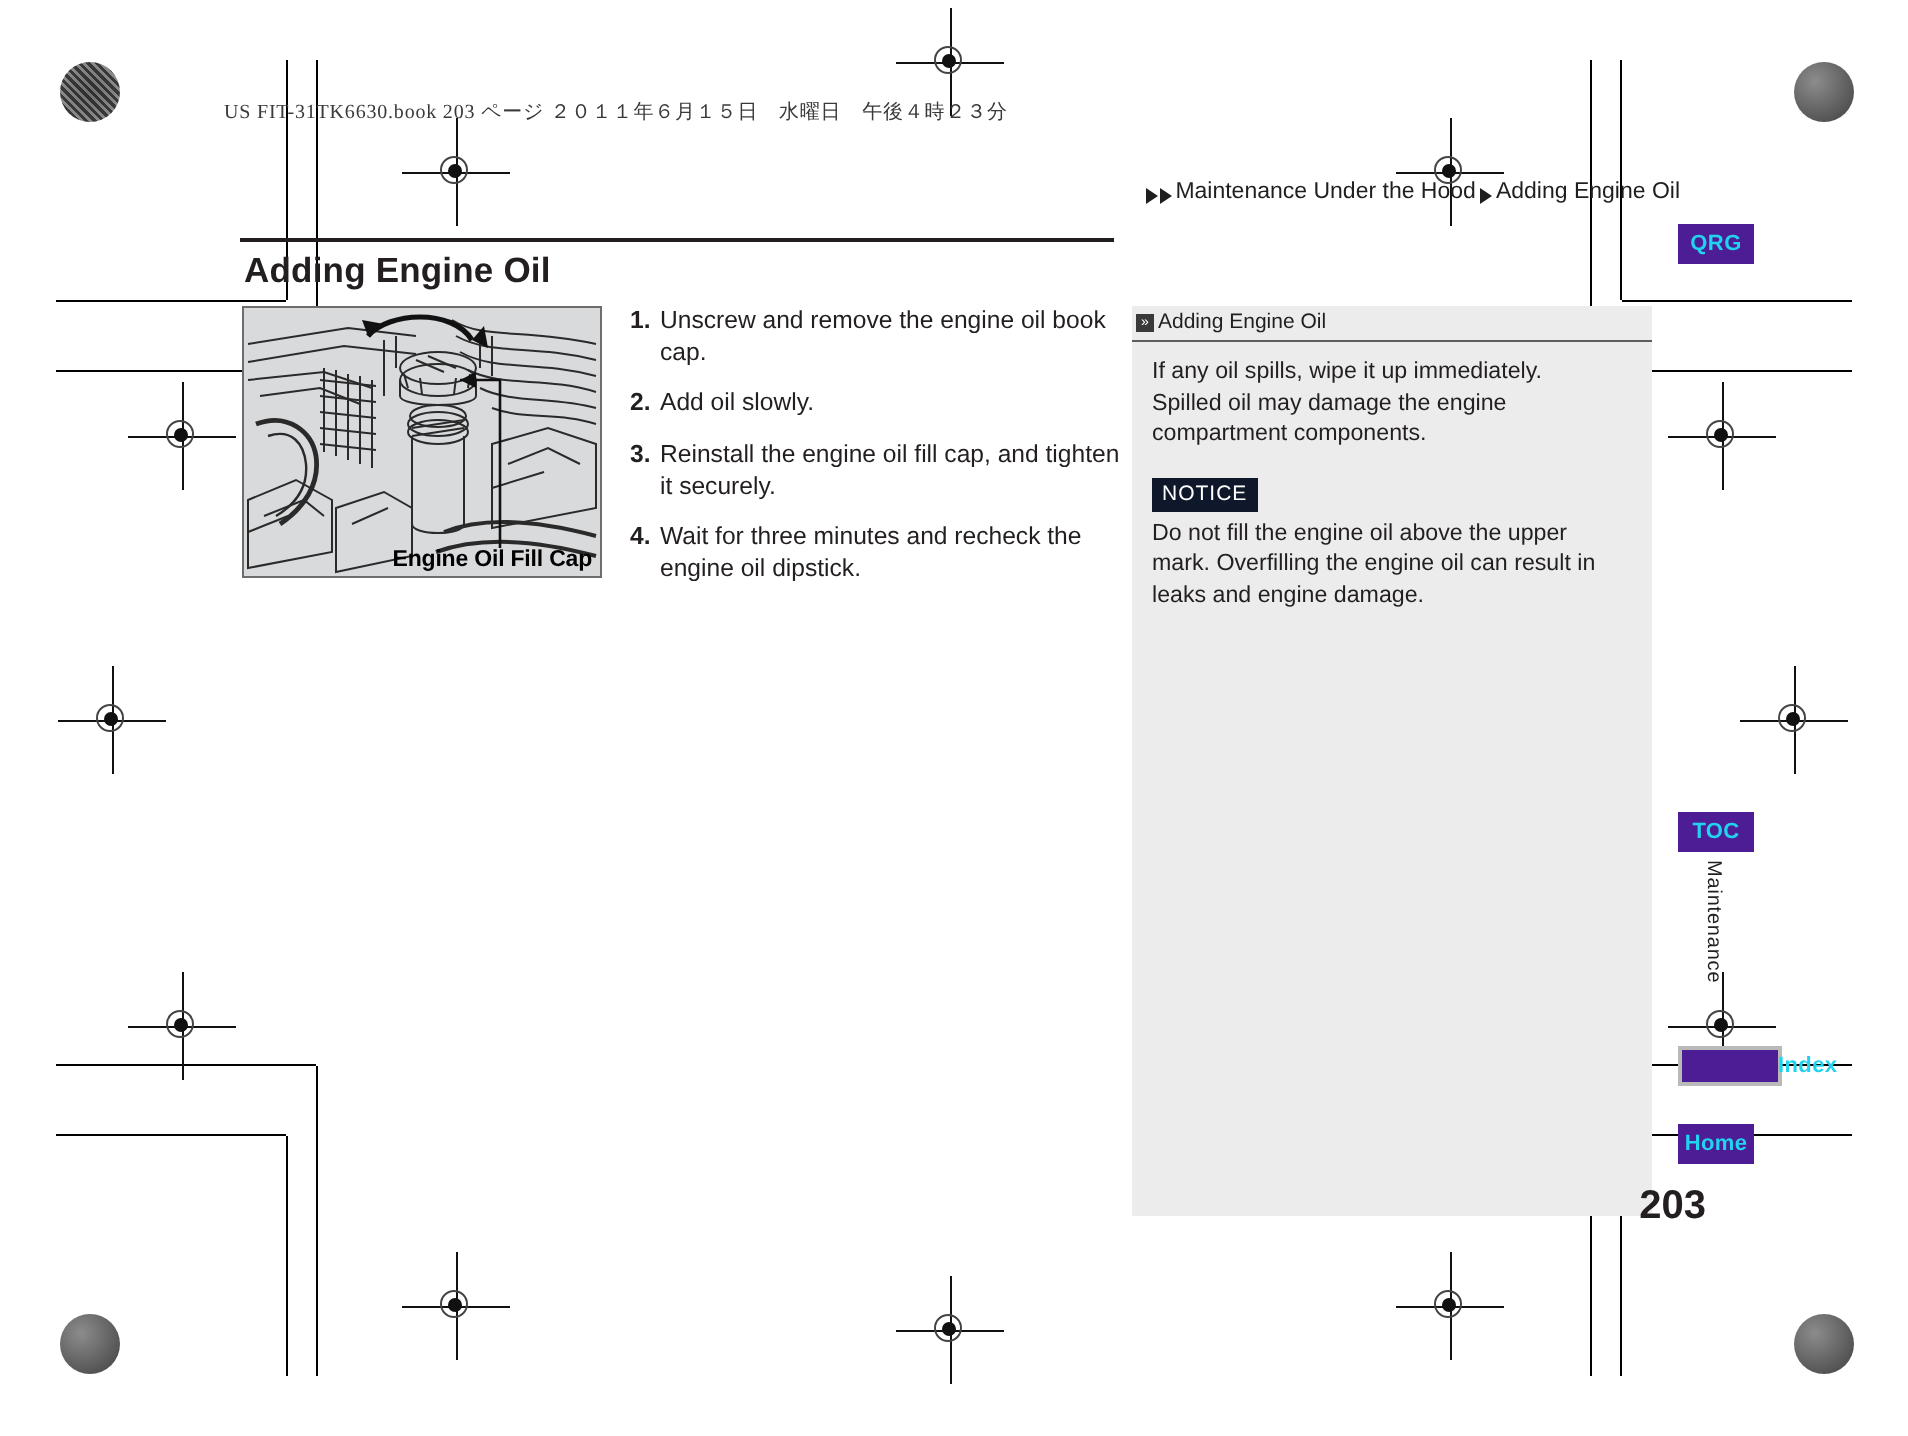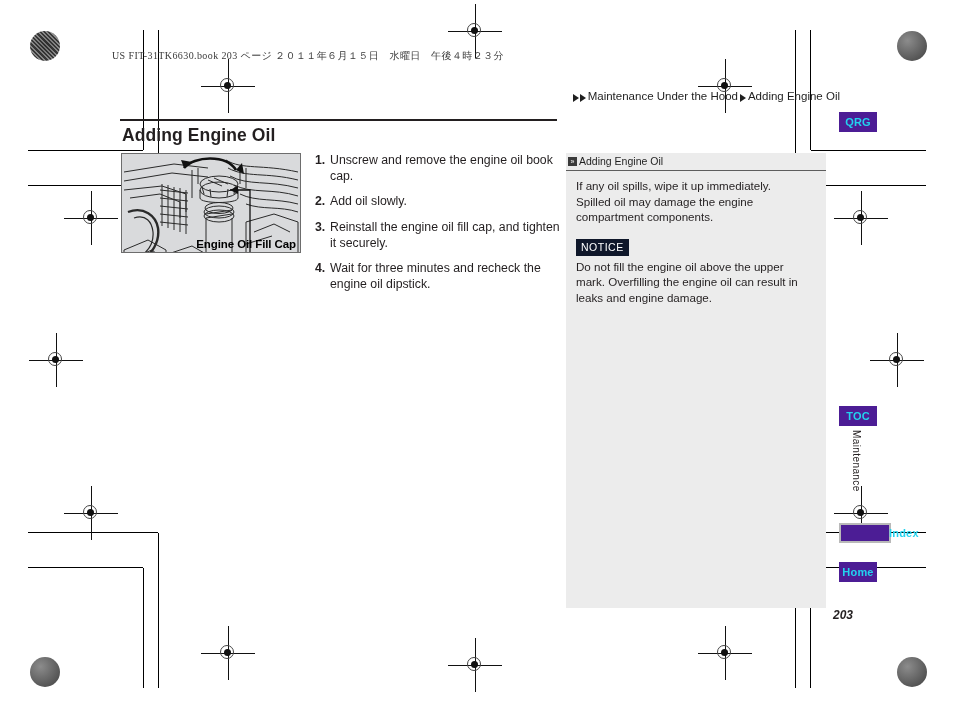--- a/index.html
+++ b/index.html
@@ -127,21 +127,21 @@
     letter-spacing: 0.1px;
     color: #231f20;
   }
 
   
   .figure {
     position: absolute;
     left: 121px;
     top: 153px;
     width: 180px;
-    height: 100px;
+    height: 136px;
     border: 1px solid #6d6d6d;
     background: #d9dadc;
     box-sizing: border-box;
     overflow: hidden;
   }
   .figure svg { display: block; }
   .fig-caption {
     position: absolute;
     right: 4px;
     bottom: 2px;
@@ -241,25 +241,24 @@
     font-size: 10px;
     color: #231f20;
     writing-mode: vertical-rl;
     letter-spacing: 0.4px;
     white-space: nowrap;
   }
 
   .folio {
     position: absolute;
     right: 101px;
-    top: 608px;
-    font-size: 12px;
+    top: 592px;
+    font-size: 20px;
     font-weight: bold;
     color: #231f20;
-    font-style: italic;
   }
 </style>
 </head>
 <body>
 
 <div class="page">
 
   <div>
 
     <div class="cropline" style="left:28px; top:150px; width:115px; height:1px;"></div>

